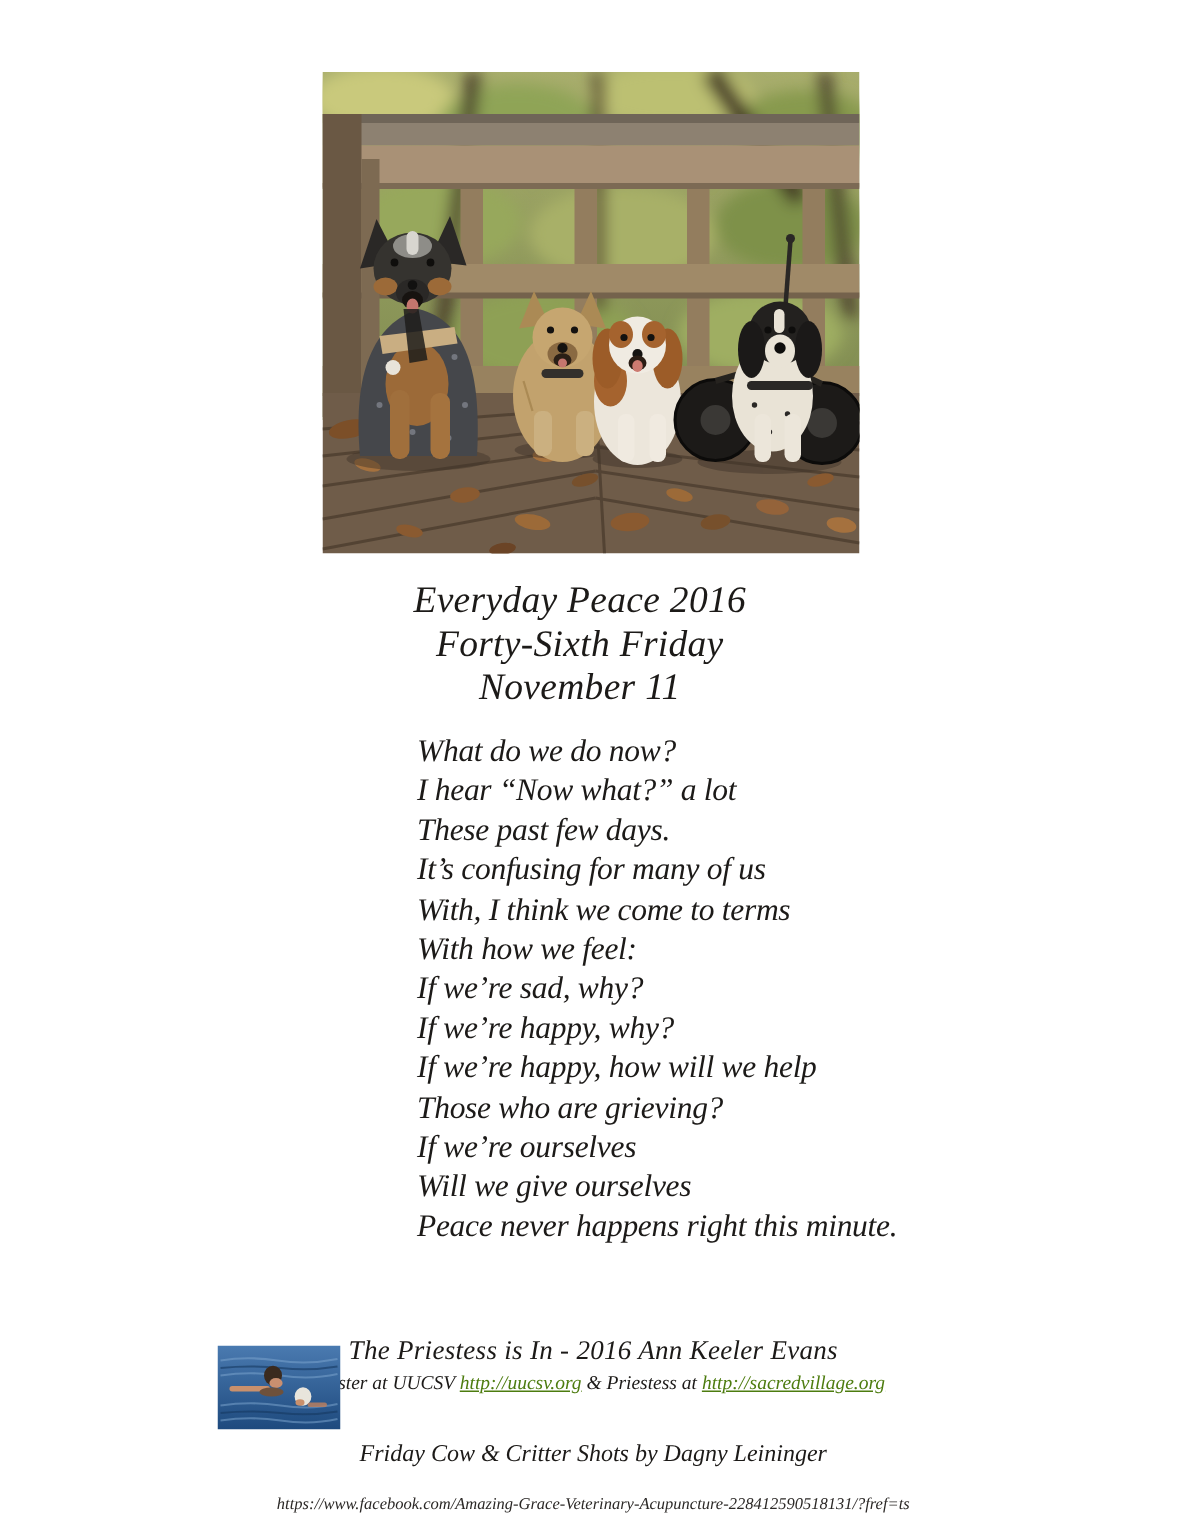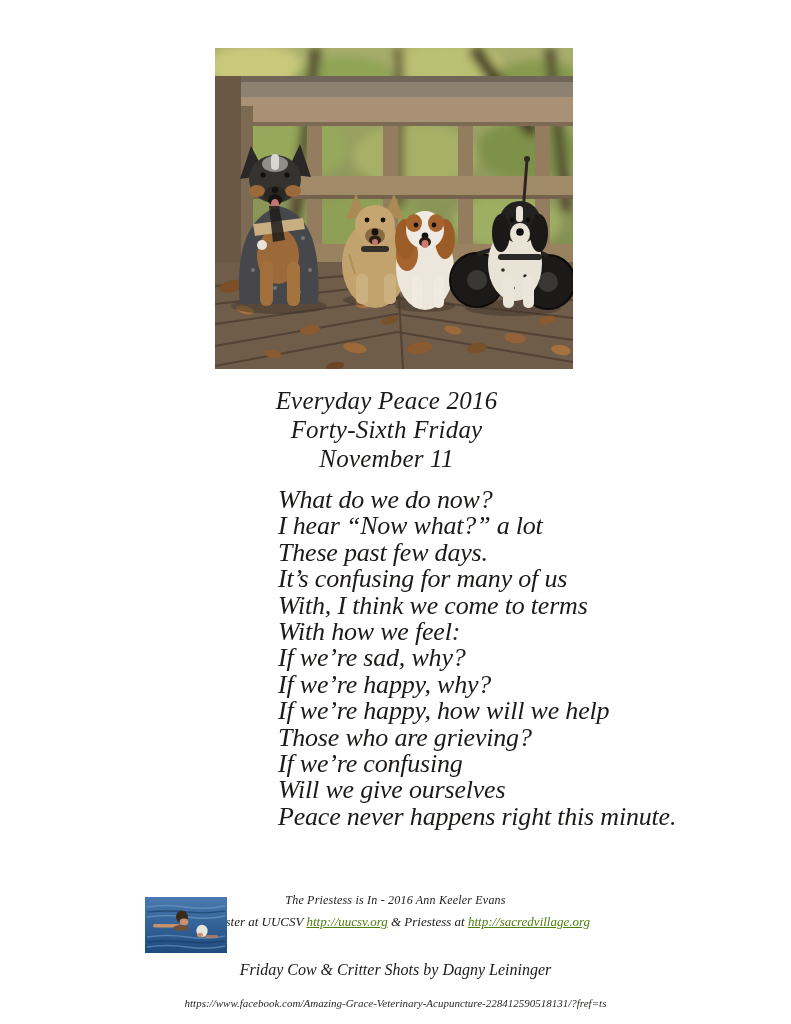--- a/index.html
+++ b/index.html
@@ -18,28 +18,28 @@
   .title-block{
     position:absolute;top:386px;left:0;width:773px;
     text-align:center;
     font-style:italic;
     font-size:25px;line-height:29px;
     letter-spacing:0.2px;
   }
   .poem{
     position:absolute;top:487px;left:278px;width:480px;
     font-style:italic;
-    font-size:26px;line-height:26.4px;
+    font-size:21px;line-height:26.4px;
     letter-spacing:-0.2px;
   }
   .footer{
     position:absolute;top:889px;left:0;width:791px;text-align:center;
   }
   .series-title{
-    font-style:italic;font-size:12px;line-height:22px;letter-spacing:0.2px;
+    font-style:italic;font-size:18px;line-height:22px;letter-spacing:0.2px;
   }
   .minister-line{
     font-style:italic;font-size:13px;line-height:17px;margin-top:2px;
   }
   .minister-line a{
     color:#4d7c0f;text-decoration:underline;cursor:pointer;
   }
   .credit-line{
     font-style:italic;font-size:16px;line-height:20px;margin-top:30px;
   }
@@ -257,21 +257,21 @@
     <div class="poem-line">What do we do now?</div>
     <div class="poem-line">I hear “Now what?” a lot</div>
     <div class="poem-line">These past few days.</div>
     <div class="poem-line">It’s confusing for many of us</div>
     <div class="poem-line">With, I think we come to terms</div>
     <div class="poem-line">With how we feel:</div>
     <div class="poem-line">If we’re sad, why?</div>
     <div class="poem-line">If we’re happy, why?</div>
     <div class="poem-line">If we’re happy, how will we help</div>
     <div class="poem-line">Those who are grieving?</div>
-    <div class="poem-line">If we’re confusing</div>
+    <div class="poem-line">If we’re ourselves</div>
     <div class="poem-line">Will we give ourselves</div>
     <div class="poem-line">Peace never happens right this minute.</div>
   </div>
 
   <div class="footer">
     <div class="series-title">The Priestess is In - 2016 Ann Keeler Evans</div>
     <div class="minister-line">
       <span>Minister at UUCSV</span>
       <a href="#">http://uucsv.org</a>
       <span>&amp; Priestess at</span>

